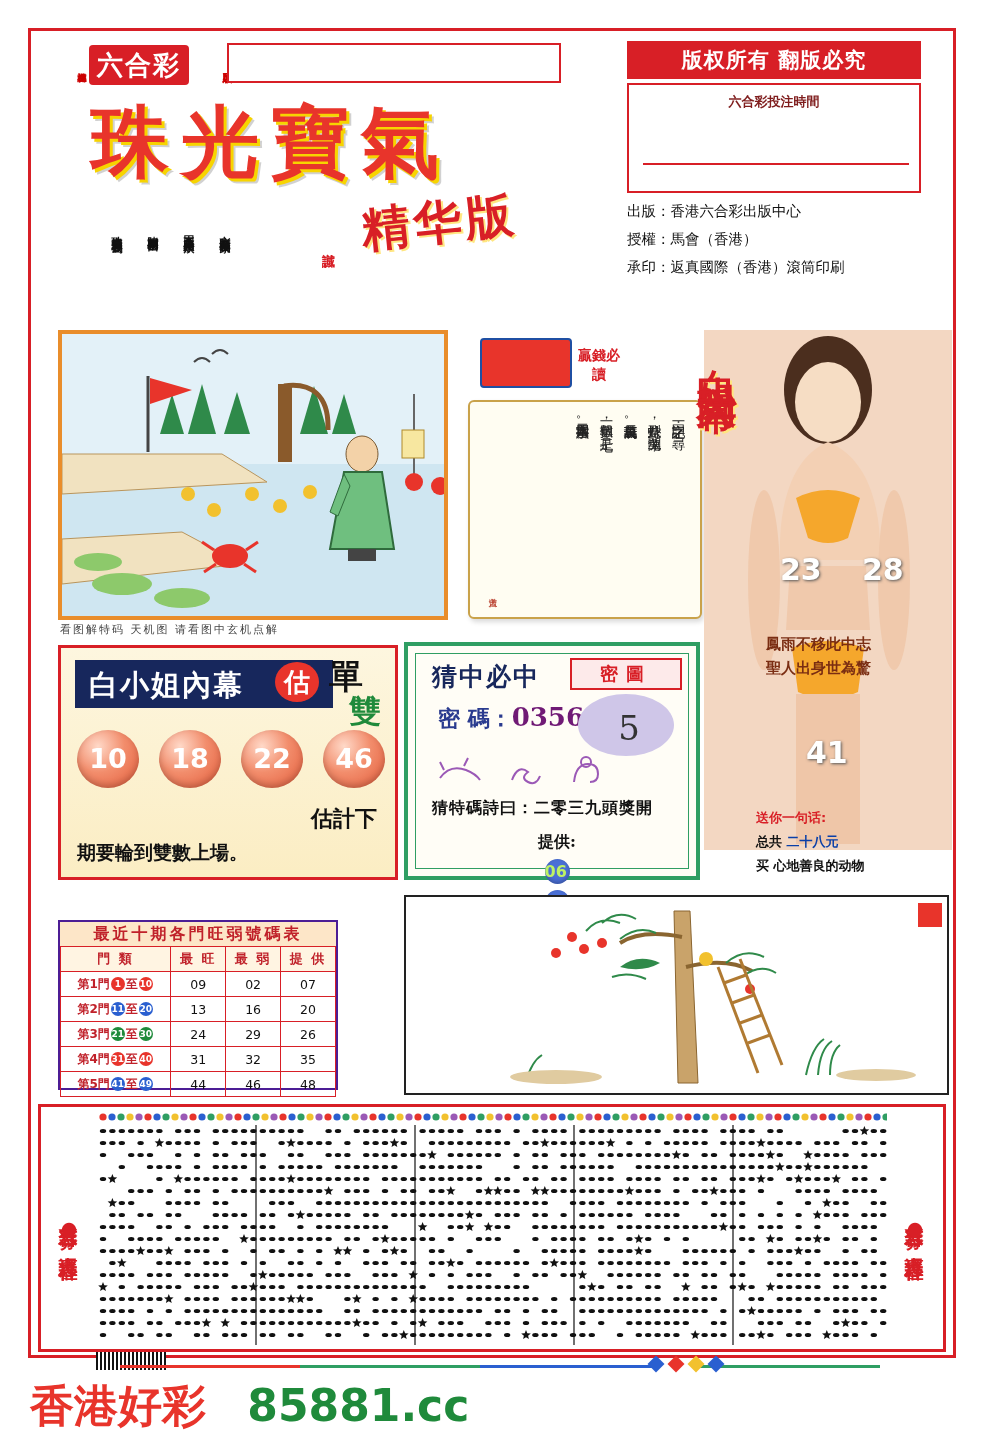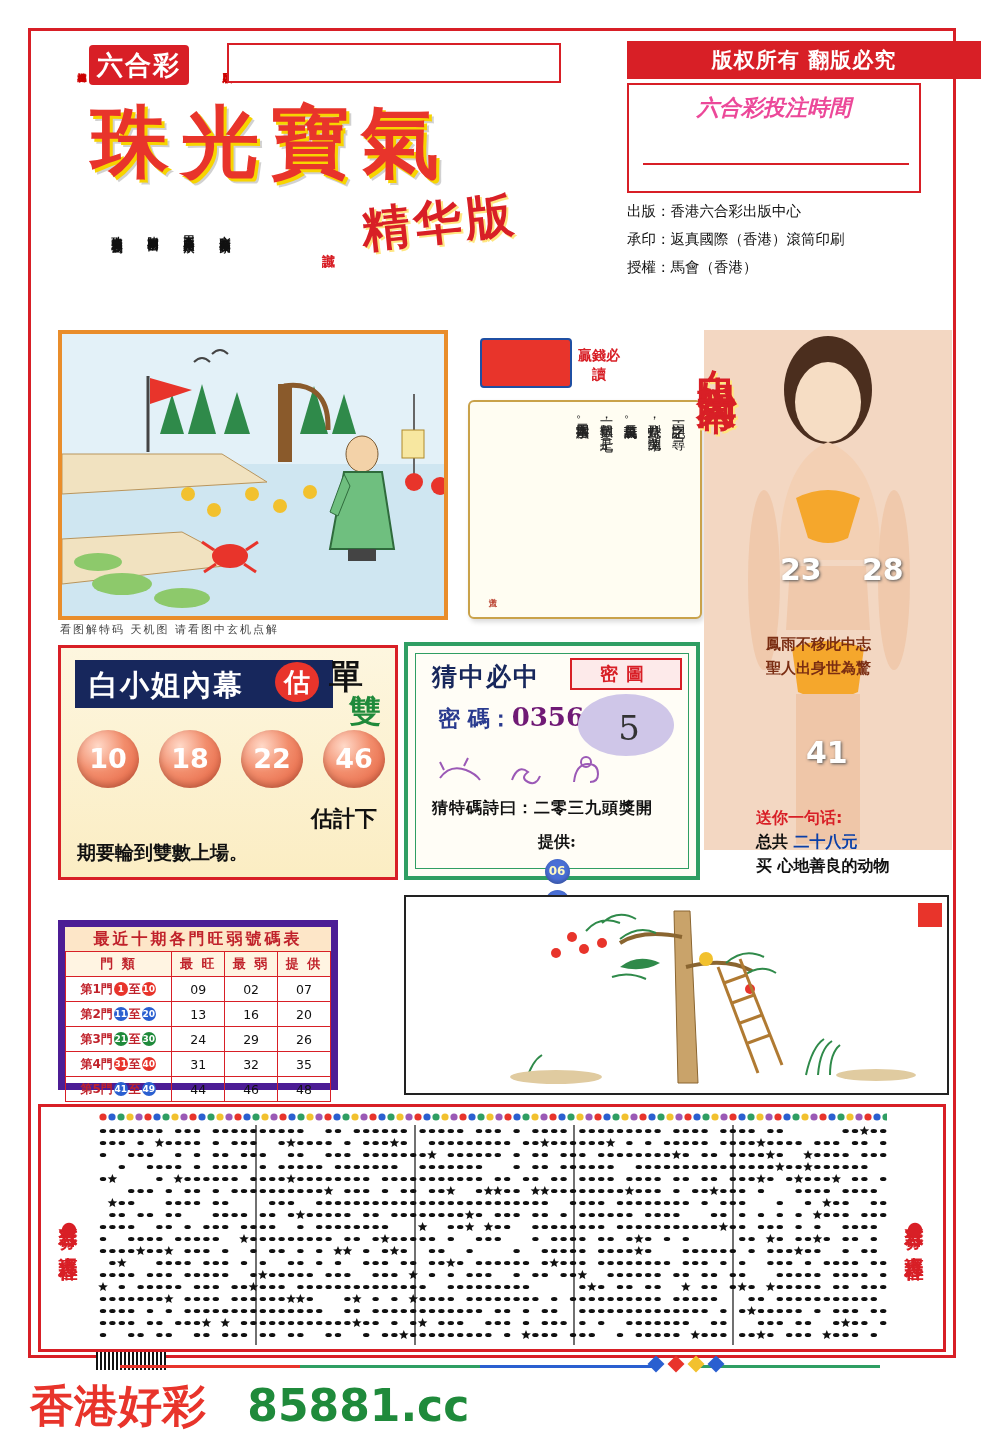--- a/index.html
+++ b/index.html
@@ -40,31 +40,31 @@
   .logo-side{
     position:absolute;left:132px;top:1px;width:40px;height:38px;
     font-size:10px;color:#c00;font-weight:bold;line-height:12px;
     writing-mode:vertical-rl;text-align:center;
   }
   .top-input{
     position:absolute;left:196px;top:12px;width:330px;height:36px;
     border:2px solid #d81f26;background:#fff;
   }
   .copyright-bar{
-    position:absolute;left:596px;top:10px;width:354px;height:38px;
+    position:absolute;left:596px;top:10px;width:294px;height:38px;
     background:#d81f26;color:#fff;font-size:21px;font-weight:bold;
     text-align:center;line-height:38px;letter-spacing:1px;
   }
   .betting-box{
     position:absolute;left:596px;top:52px;width:294px;height:110px;
     border:2px solid #d81f26;background:#fff;box-sizing:border-box;
   }
   .betting-title{
     position:absolute;left:0;top:8px;width:100%;
-    text-align:center;font-size:22px;color:#ec4899;font-weight:bold;font-style:italic;
+    text-align:center;font-size:13px;color:#7f1d1d;font-weight:bold;
   }
   .betting-line{
     position:absolute;left:14px;top:78px;width:266px;height:2px;background:#d81f26;
   }
   .pub-info{
     position:absolute;left:596px;top:166px;width:300px;height:86px;
     font-size:14.5px;line-height:28px;color:#111;
   }
   .big-title{
     position:absolute;left:60px;top:56px;width:500px;height:110px;
@@ -152,21 +152,21 @@
   .num23{position:absolute;left:780px;top:552px;font-size:30px;color:#fff;font-weight:bold;text-shadow:1px 1px 3px #555;}
   .num28{position:absolute;left:862px;top:552px;font-size:30px;color:#fff;font-weight:bold;text-shadow:1px 1px 3px #555;}
   .num41{position:absolute;left:806px;top:735px;font-size:30px;color:#fff;font-weight:bold;text-shadow:1px 1px 3px #555;}
   .couplet{
     position:absolute;left:766px;top:632px;width:190px;height:48px;
     font-size:15px;line-height:24px;color:#7a2d12;font-weight:bold;
     font-family:"DejaVu Serif","Liberation Serif",serif;
   }
   .gift{
     position:absolute;left:756px;top:806px;width:210px;
-    font-size:16px;line-height:24px;color:#d81f26;font-weight:bold;
+    font-size:13px;line-height:24px;color:#d81f26;font-weight:bold;
   }
   .gift .blue{color:#0a3fa8;}
   .gift .dark{color:#111;margin-top:8px;}
 
   
   .intbox{
     position:absolute;left:58px;top:645px;width:340px;height:235px;
     border:3px solid #d81f26;box-sizing:border-box;
     background:linear-gradient(180deg,#fdf6df 0%,#fbedc3 100%);
   }
@@ -249,29 +249,29 @@
   .poem-line{
     position:absolute;left:24px;top:152px;font-size:16px;color:#111;font-weight:bold;
     font-family:Liberation Mono, monospace;letter-spacing:1px;
   }
   .provide-row{
     position:absolute;left:24px;top:186px;width:250px;height:26px;
     display:flex;align-items:center;gap:6px;flex-direction:column;
   }
   .provide-label{font-size:16px;font-weight:bold;color:#111;font-family:"DejaVu Serif","Liberation Serif",serif;}
   .mini-ball{
-    width:25px;height:25px;border-radius:50%;color:#fef9c3;font-size:12px;font-weight:bold;
-    text-align:center;line-height:25px;background:#4a6fd6;
+    width:25px;height:25px;border-radius:50%;color:#bef264;font-size:16px;font-weight:bold;
+    text-align:left;line-height:25px;background:#4a6fd6;
     box-shadow:inset 0 -2px 4px rgba(0,0,0,.25);
   }
 
   
   .tablebox{
     position:absolute;left:58px;top:920px;width:280px;height:170px;
-    border:7px solid #4c1d95;box-sizing:border-box;background:#fff;
+    border:2px solid #4c1d95;box-sizing:border-box;background:#fff;
   }
   .tbl-title{
     position:absolute;left:0;top:0;width:100%;height:24px;
     background:#fde6c8;color:#c0212a;font-size:16px;font-weight:bold;
     text-align:center;line-height:24px;letter-spacing:3px;
     font-family:"DejaVu Serif","Liberation Serif",serif;
     border-bottom:1px solid #d81f26;
   }
   table.mt{
     position:absolute;left:0;top:24px;width:100%;border-collapse:collapse;
@@ -347,22 +347,22 @@
     <div class="top-input"></div>
     <div class="copyright-bar">版权所有 翻版必究</div>
 
     <div class="betting-box">
       <div class="betting-title">六合彩投注時間</div>
       <div class="betting-line"></div>
     </div>
 
     <div class="pub-info">
       <div>出版：香港六合彩出版中心</div>
+      <div>授權：馬會（香港）</div>
       <div>承印：返真國際（香港）滾筒印刷</div>
-      <div>授權：馬會（香港）</div>
     </div>
 
     <div class="big-title">珠光寶氣</div>
     <div class="sub-badge">精华版</div>
 
     <div class="vcols">
       <div class="vcol">珠光寶氣尊靈碼</div>
       <div class="vcol">賭根刿去頭不回</div>
       <div class="vcol">因貪至賭鼎米炊</div>
       <div class="vcol">六彩賭鬼福萬家</div>

